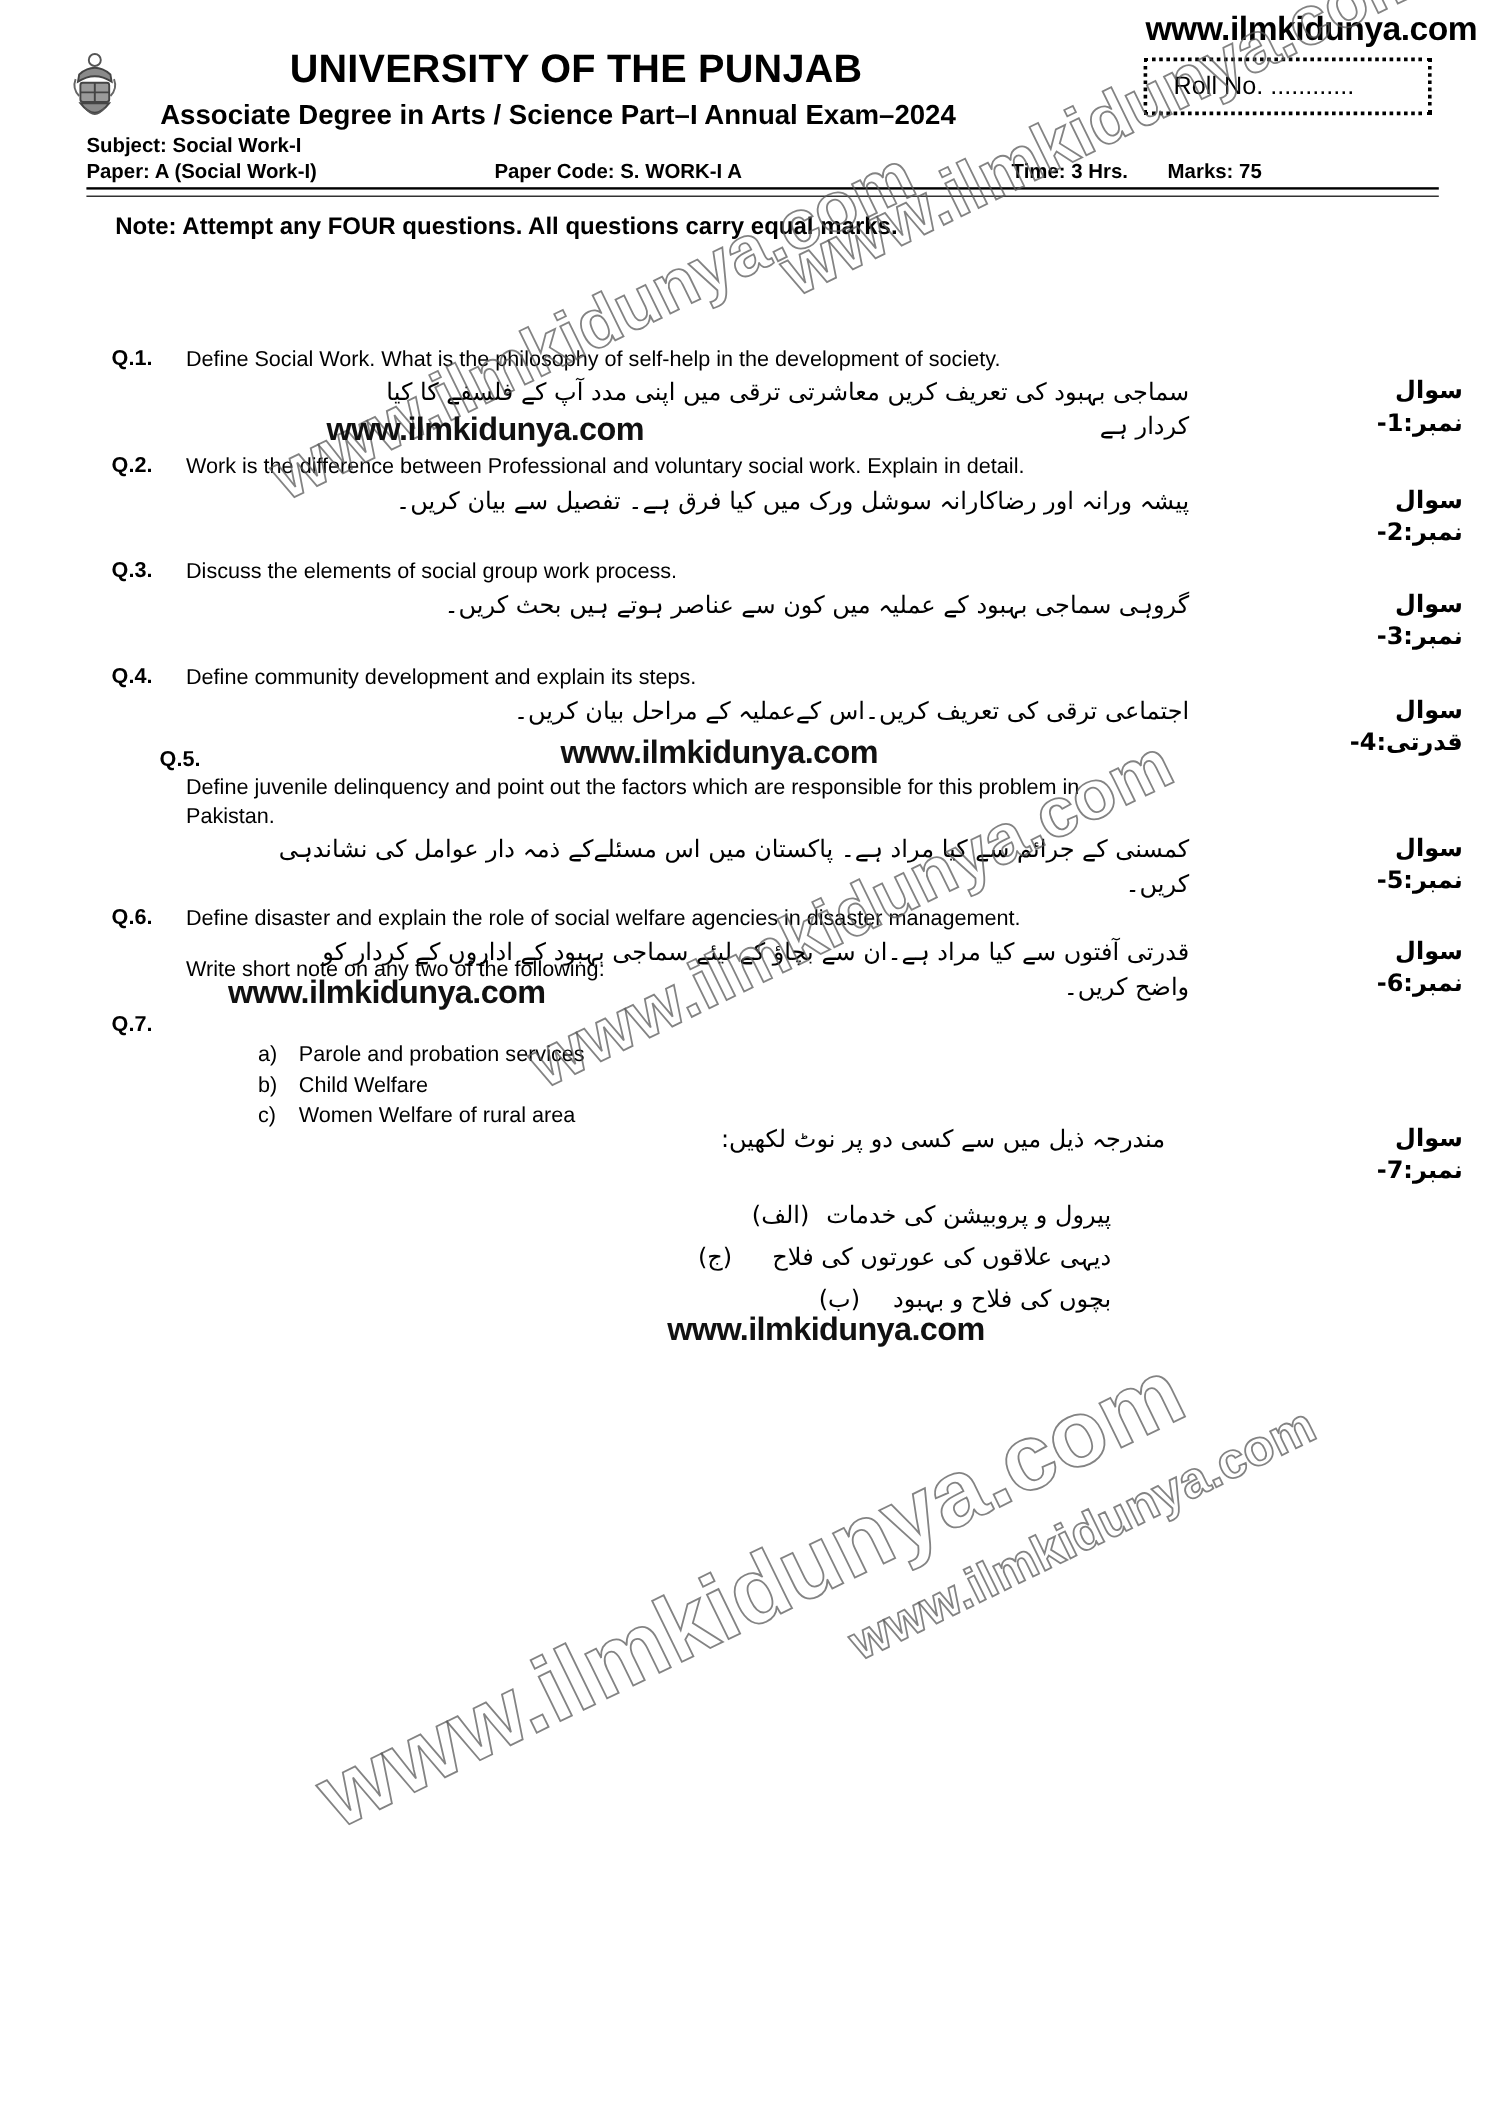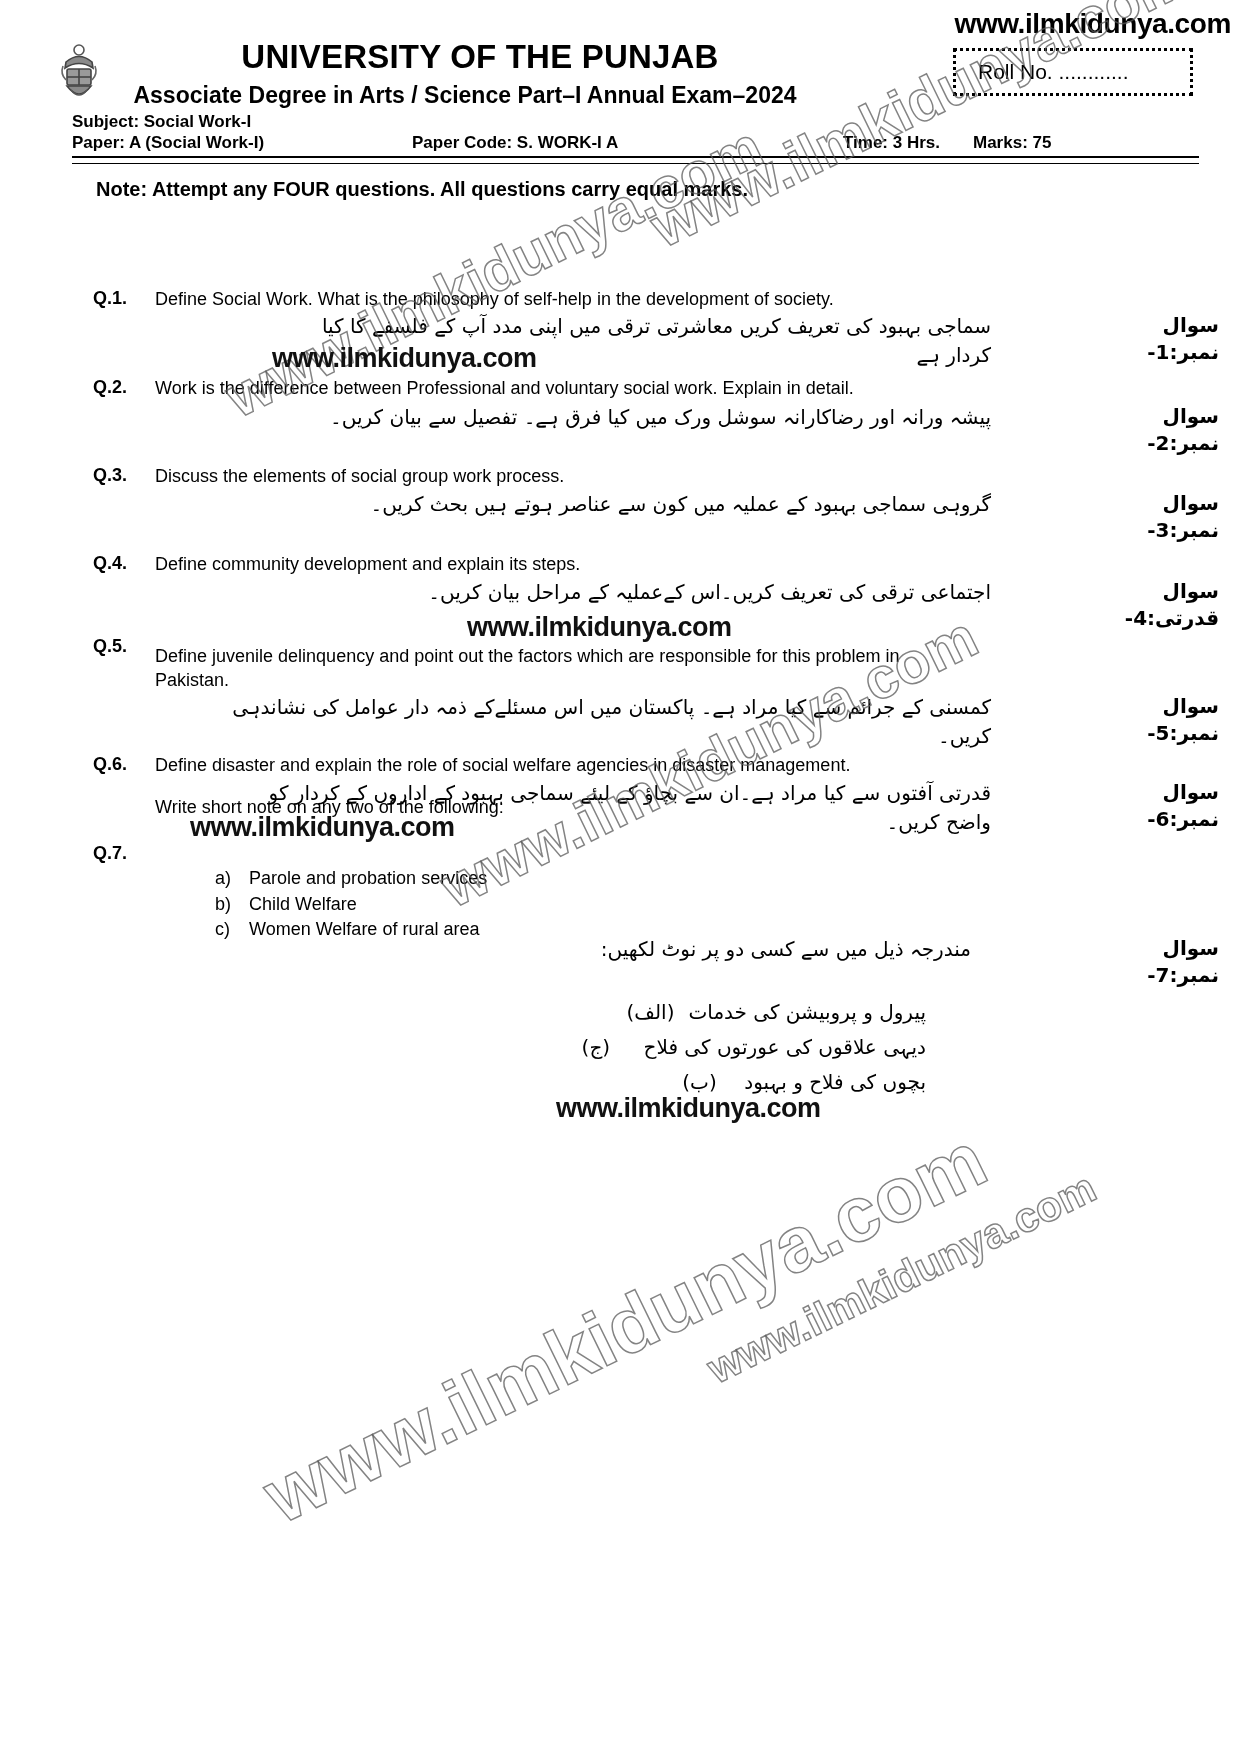--- a/index.html
+++ b/index.html
@@ -342,21 +342,21 @@
     <div class="q-num" style="top:553px;">Q.4.</div>
     <div class="q-en" style="top:553px;">Define community development and explain its steps.</div>
     <div class="q-ur" style="top:578px;">اجتماعی ترقی کی تعریف کریں۔اس کےعملیہ کے مراحل بیان کریں۔</div>
     <div class="q-label" style="top:578px;">
       <span>سوال</span>
       <span class="l2">قدرتی:4-</span>
     </div>
   </div>
 
   <div class="q">
-    <div class="q-num" style="top:636px;">Q.5.</div>
+    <div class="q-num" style="top:622px;margin-left:40px;">Q.5.</div>
     <div class="q-en" style="top:645px; width:800px;">Define juvenile delinquency and point out the factors which are responsible for this problem in Pakistan.</div>
     <div class="q-ur q-ur-wide" style="top:693px;">کمسنی کے جرائم سے کیا مراد ہے۔ پاکستان میں اس مسئلےکے ذمہ دار عوامل کی نشاندہی کریں۔</div>
     <div class="q-label" style="top:693px;">
       <span>سوال</span>
       <span class="l2">نمبر:5-</span>
     </div>
   </div>
 
   <div class="q">
     <div class="q-num" style="top:754px;">Q.6.</div>

